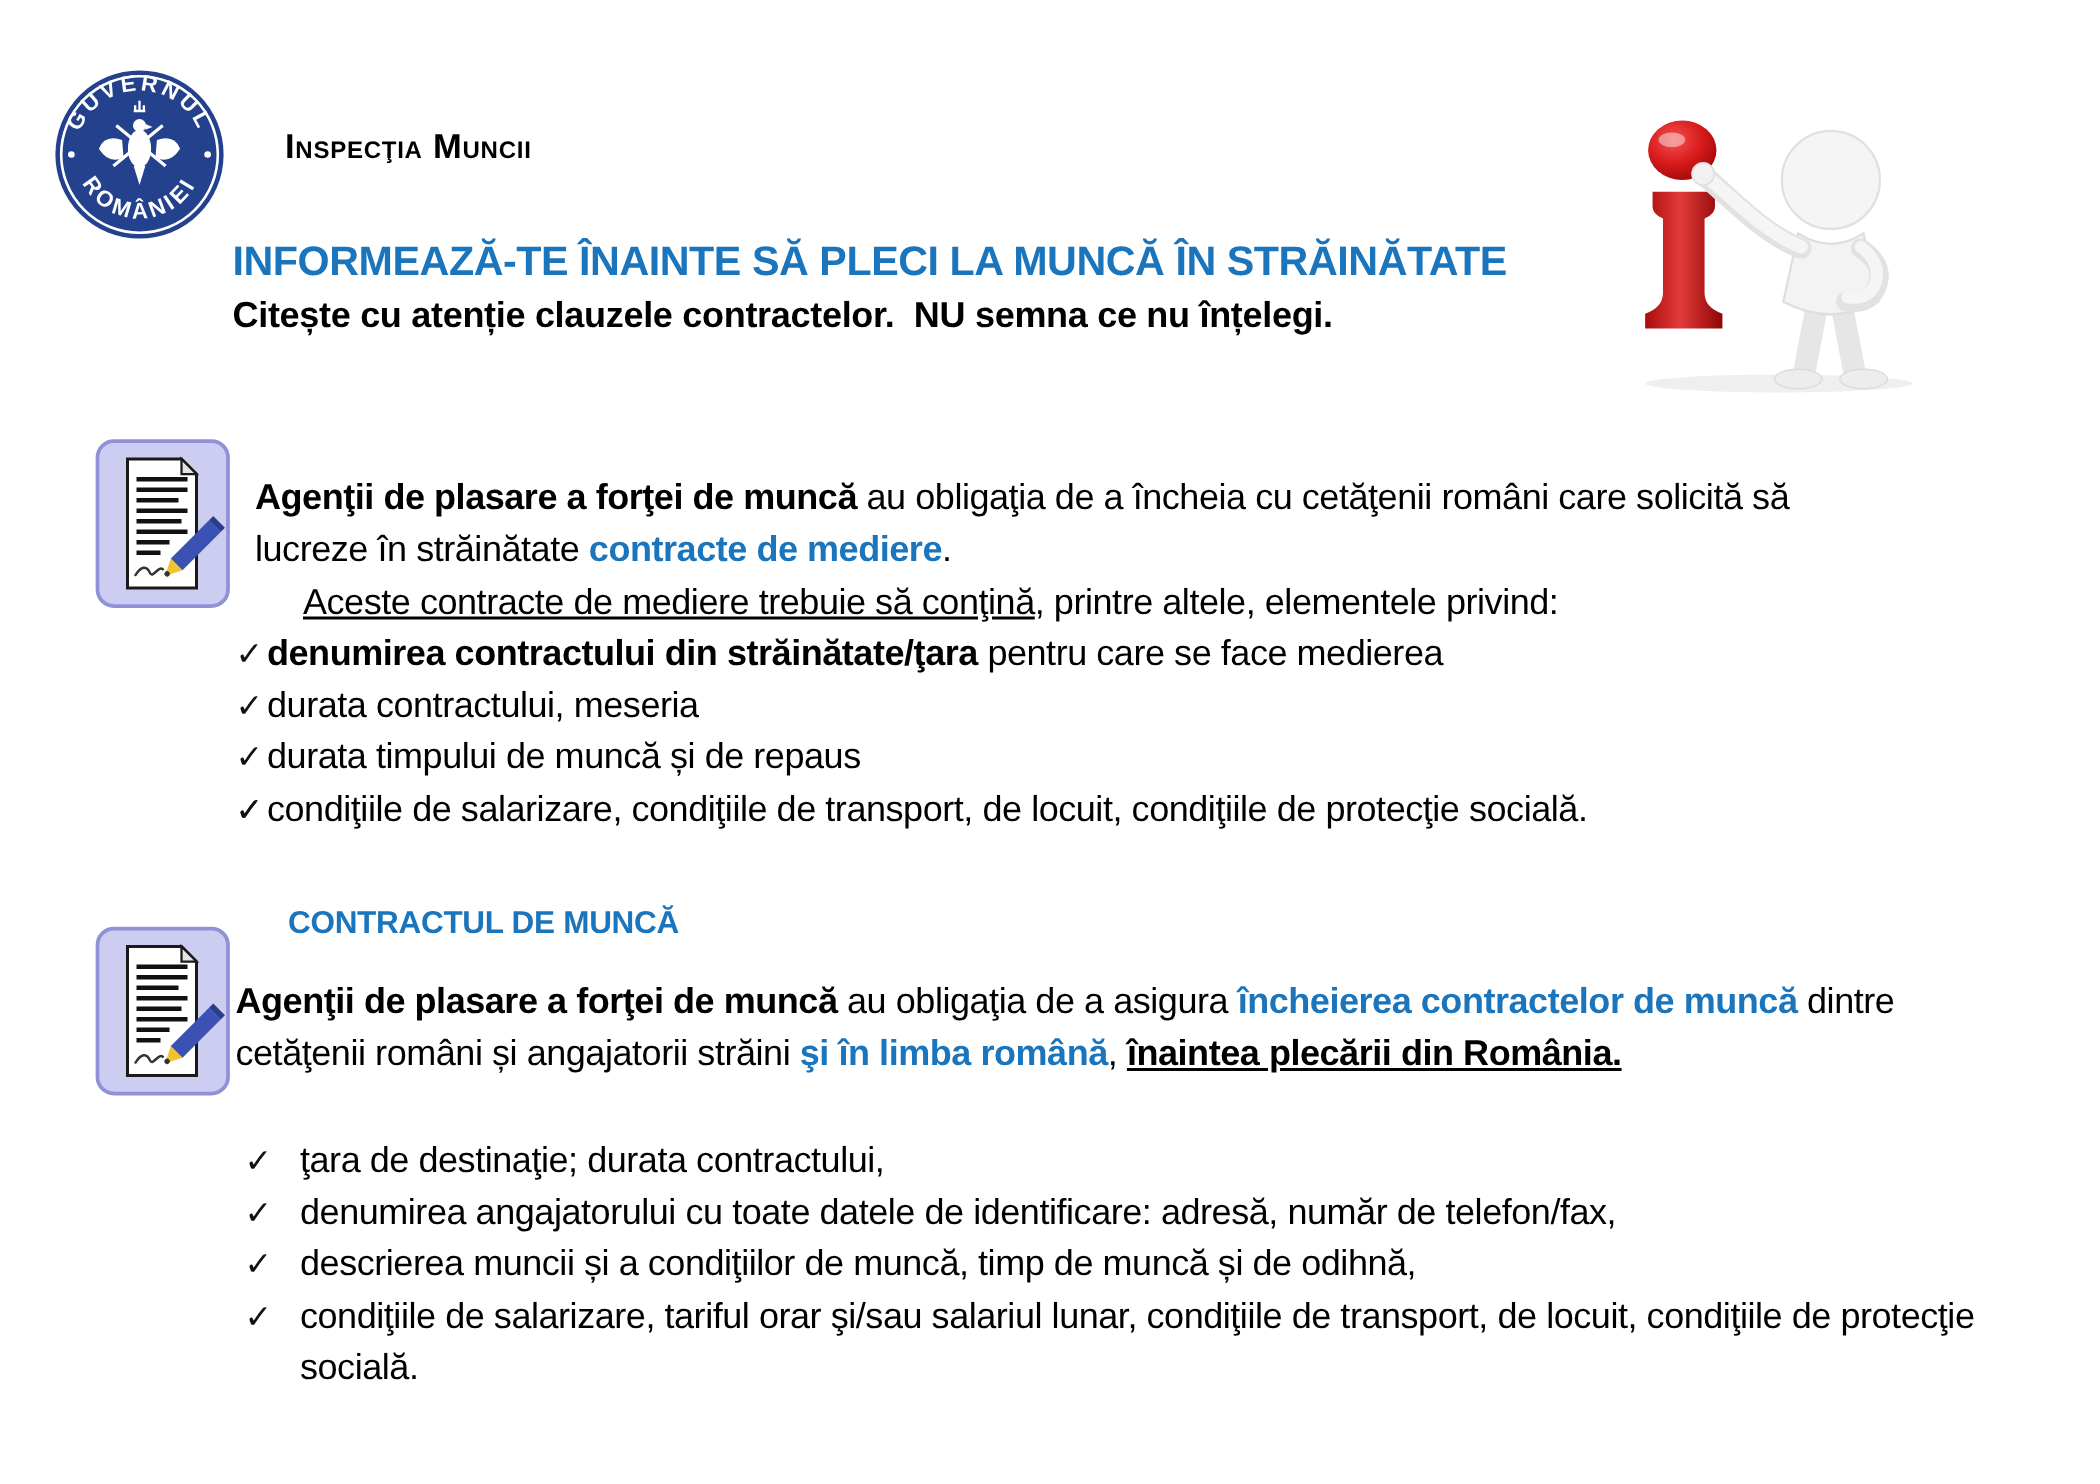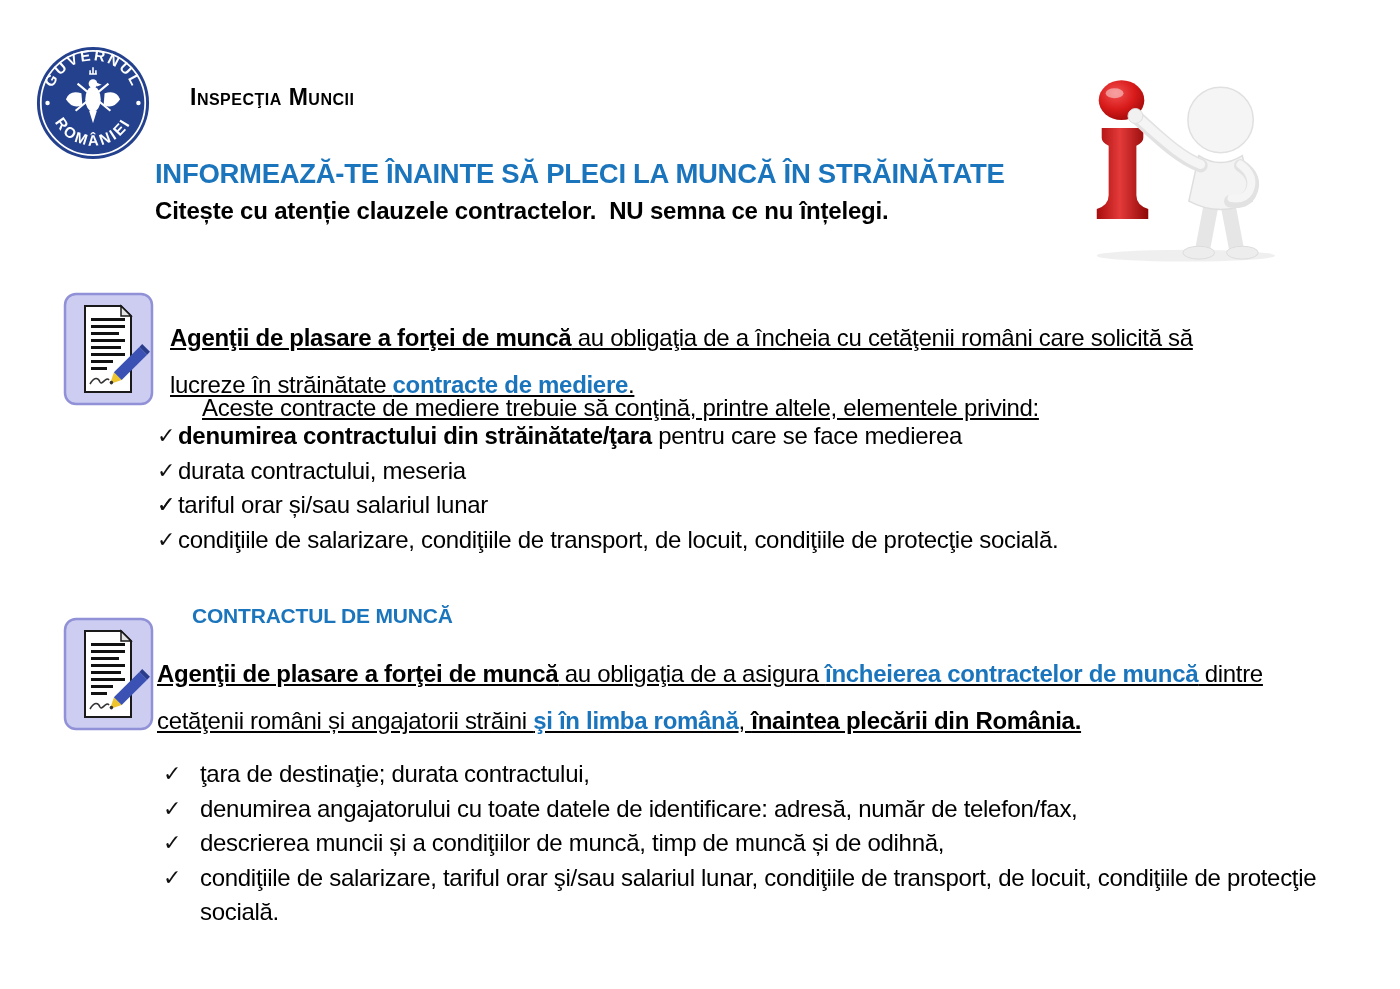--- a/index.html
+++ b/index.html
@@ -46,21 +46,21 @@
 
   
   .sec-heading{
     position:absolute;font-size:21px;font-weight:700;letter-spacing:-.2px;
     color:var(--accent-blue);white-space:nowrap;
   }
   #s1-heading{left:170px;top:286px;}
   #s2-heading{left:157px;top:604px;margin-left:35px;}
 
   .body-text{
-    position:absolute;font-size:24px;line-height:47px;letter-spacing:-.3px;text-decoration:underline;
+    position:absolute;font-size:24px;line-height:35px;letter-spacing:-.3px;
   }
   #s1-p1{left:170px;top:314px;width:1060px;}
   #s1-p2{left:170px;top:384px;width:1160px;}
   #s2-p1{left:157px;top:650px;width:1195px;}
   #s2-p2{left:157px;top:722px;width:1160px;}
 
   .b{font-weight:700;}
   .blue{color:var(--accent-blue);font-weight:700;}
   .u{text-decoration:underline;margin-left:32px;}
   .bu{font-weight:700;text-decoration:underline;}
@@ -174,22 +174,22 @@
   </svg>
 
 
   <div class="body-text" id="s1-p1"><span class="b">Agenţii de plasare a forţei de muncă</span><span> au obligaţia de a încheia cu cetăţenii români care solicită să lucreze în străinătate </span><span class="blue">contracte de mediere</span><span>.</span></div>
 
   <div class="body-text" id="s1-p2"><span class="u">Aceste contracte de mediere trebuie să conţină</span><span>, printre altele, elementele privind:</span></div>
 
   <ul class="bullets" id="s1-list">
     <li><span class="check">✓</span><span class="b">denumirea contractului din străinătate/ţara</span><span> pentru care se face medierea</span></li>
     <li><span class="check">✓</span><span>durata contractului, meseria</span></li>
+    <li><span class="check">✓</span><span>durata timpului de muncă și de repaus</span></li>
     <li><span class="check">✓</span></li>
-    <li><span class="check">✓</span><span>tariful orar și/sau salariul lunar</span></li>
     <li><span class="check">✓</span><span>condiţiile de salarizare, condiţiile de transport, de locuit, condiţiile de protecţie socială.</span></li>
   </ul>
 
   <svg class="doc-icon s2" viewBox="0 0 91 114">
     <rect x="2" y="2" width="87" height="110" rx="11" style="fill:var(--icon-bg);stroke:var(--icon-border)" stroke-width="2.5"></rect>
     <path d="M22,14 h36 l10,10 v76 h-46 z" fill="#ffffff" stroke="#1a1a1a" stroke-width="2"></path>
     <path d="M58,14 l10,10 h-10 z" fill="#e4e4e4" stroke="#1a1a1a" stroke-width="1.5"></path>
     <g fill="#111111">
       <rect x="28" y="26" width="34" height="3"></rect>
       <rect x="28" y="33" width="34" height="3"></rect>

